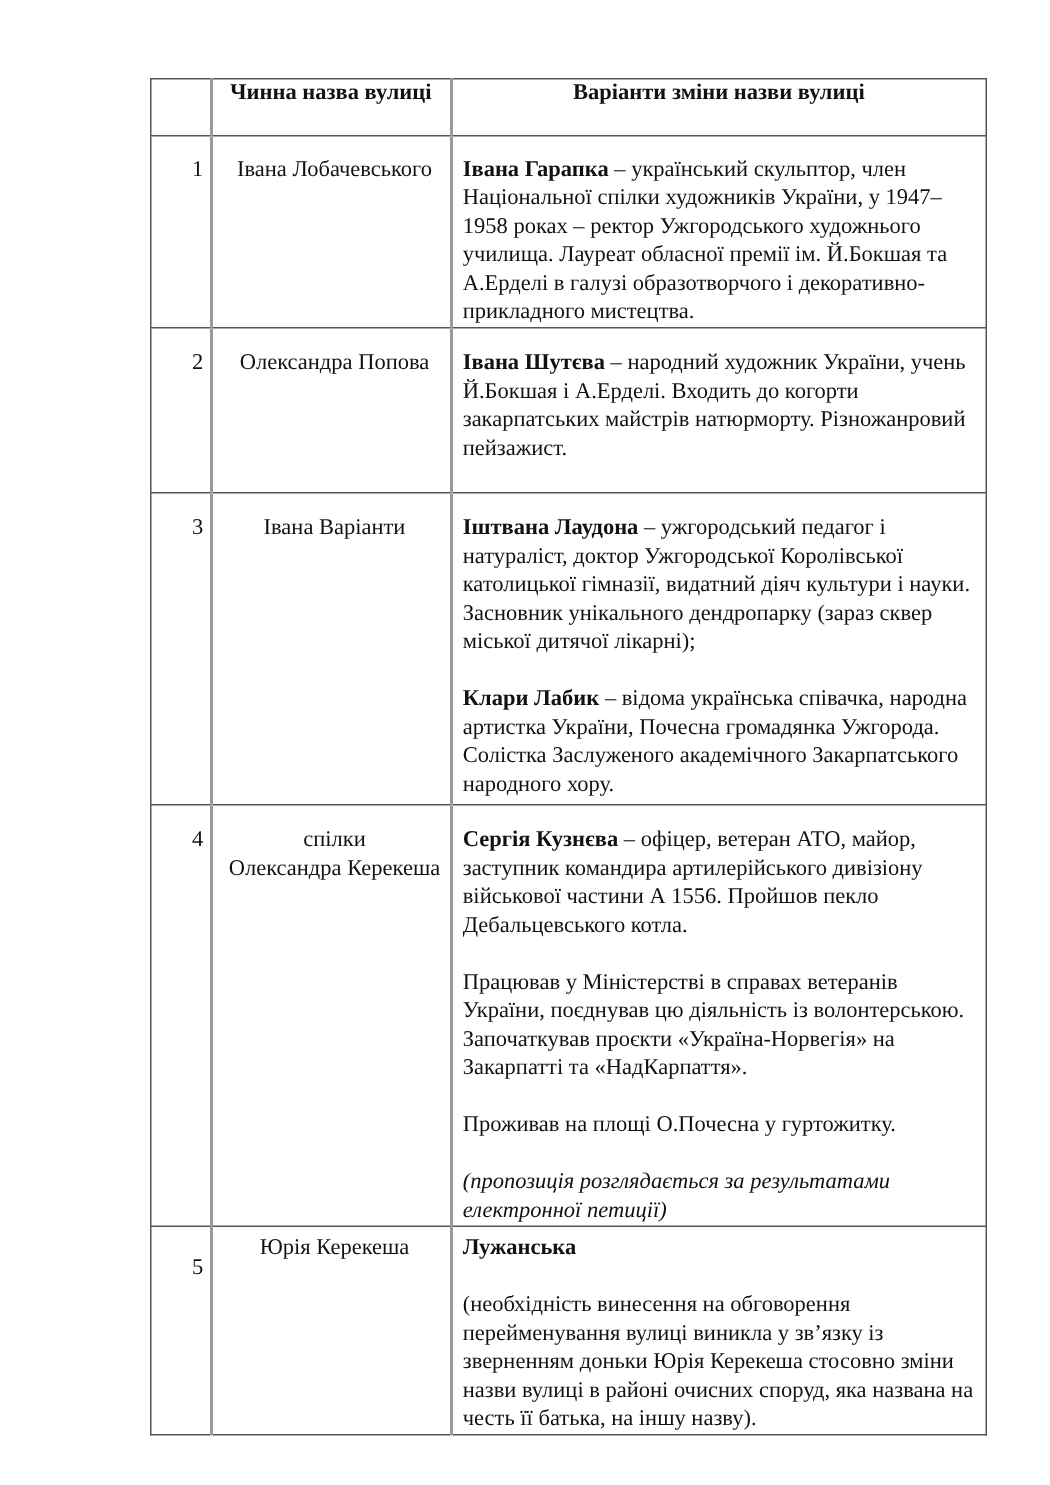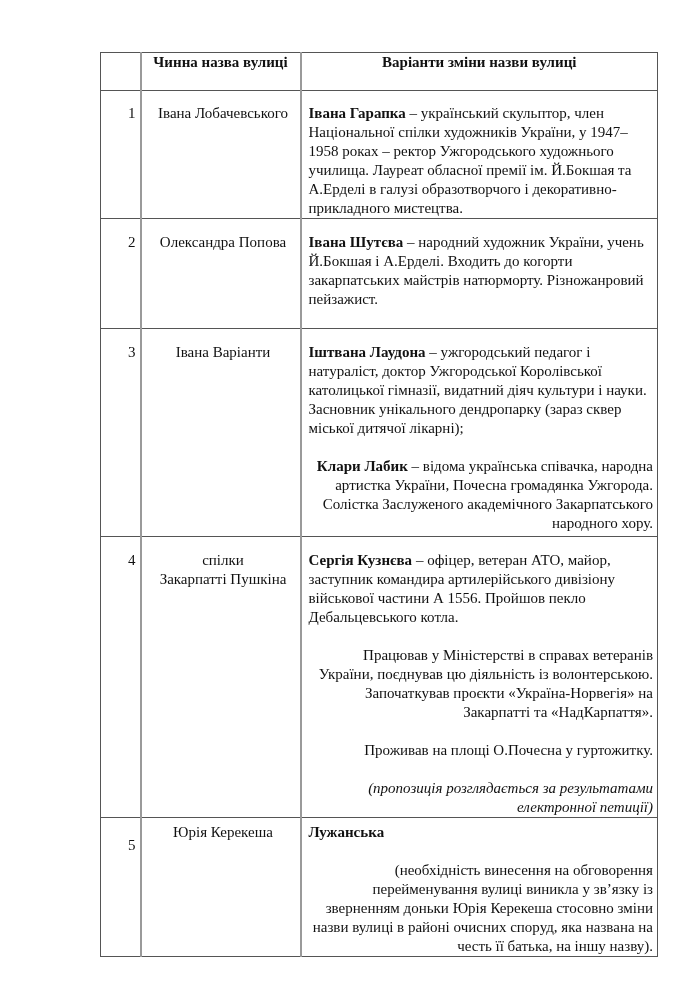--- a/index.html
+++ b/index.html
@@ -69,21 +69,21 @@
     .row5 { height: 127px; }
 
     .cell-pad-top-row1 { padding-top: 13px !important; }
     .cell-pad-top-row2 { padding-top: 14px !important; }
     .cell-pad-top-row3 { padding-top: 14px !important; }
     .cell-pad-top-row4 { padding-top: 14px !important; }
     .cell-pad-top-row5 { padding-top: 5px !important; }
 
     .name { font-weight: bold; }
     .para { margin: 0; }
-    .para + .para { margin-top: 19px; text-align: right; }
+    .para + .para { margin-top: 19px; }
     .italic { font-style: italic; }
     .num5 { padding-top: 18px !important; }
     .block { display: block; text-align: center; }
   </style>
 </head>
 <body>
 
 <div class="page">
   <table class="streets">
     <colgroup>
@@ -128,21 +128,21 @@
         <td class="var cell-pad-top-row3">
           <p class="para"><span class="name">Іштвана Лаудона</span><span> – ужгородський педагог і натураліст, доктор Ужгородської Королівської католицької гімназії, видатний діяч культури і науки. Засновник унікального дендропарку (зараз сквер міської дитячої лікарні);</span></p>
           <p class="para"><span class="name">Клари Лабик</span><span> – відома українська співачка, народна артистка України, Почесна громадянка Ужгорода. Солістка Заслуженого академічного Закарпатського народного хору.</span></p>
         </td>
       </tr>
 
       <tr class="row4">
         <td class="num cell-pad-top-row4">4</td>
         <td class="cur cell-pad-top-row4">
           <span class="block">спілки</span>
-          <span class="block">Закарпатті Пушкіна</span>
+          <span class="block">Олександра Керекеша</span>
         </td>
         <td class="var cell-pad-top-row4">
           <p class="para"><span class="name">Сергія Кузнєва</span><span> – офіцер, ветеран АТО, майор, заступник командира артилерійського дивізіону військової частини А 1556. Пройшов пекло Дебальцевського котла.</span></p>
           <p class="para">Працював у Міністерстві в справах ветеранів України, поєднував цю діяльність із волонтерською. Започаткував проєкти «Україна-Норвегія» на Закарпатті та «НадКарпаття».</p>
           <p class="para">Проживав на площі О.Почесна у гуртожитку.</p>
           <p class="para italic">(пропозиція розглядається за результатами електронної петиції)</p>
         </td>
       </tr>
 
       <tr class="row5">

